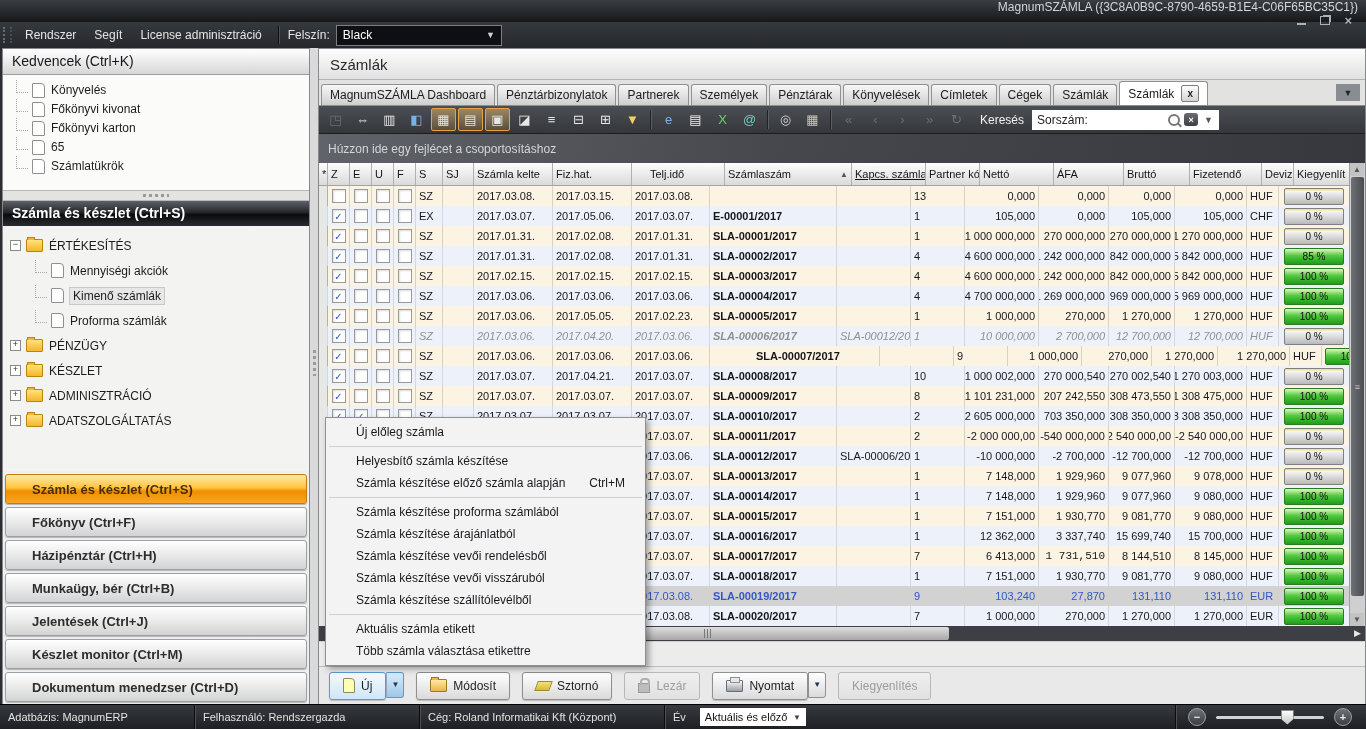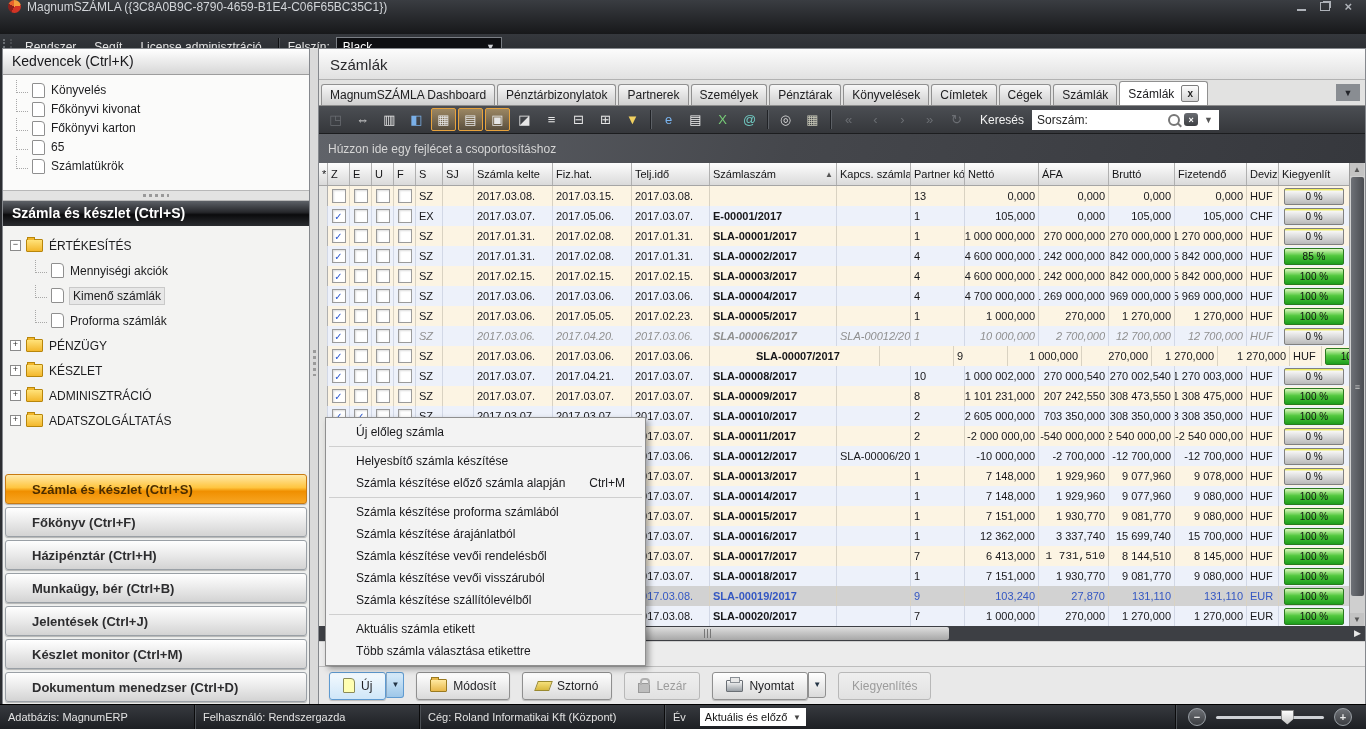--- a/index.html
+++ b/index.html
@@ -1,19 +1,19 @@
 <!DOCTYPE html>
 <html><head>
 <meta charset="utf-8">
 <style>
   html,body{margin:0;padding:0;width:1366px;height:729px;overflow:hidden;
     font-family:"Liberation Sans","DejaVu Sans",sans-serif;background:#26282c;position:relative;}
   
-  .titlebar{height:34px;background:linear-gradient(#3a3d42,#17181a);display:flex;align-items:flex-start;
-    padding:0 8px;color:#d2d5d9;font-size:12px;}
+  .titlebar{height:22px;background:linear-gradient(#3a3d42,#17181a);display:flex;align-items:flex-end;
+    padding:0 8px;color:#d2d5d9;font-size:12px;flex-direction:column;}
   .logo{width:13px;height:13px;border-radius:50%;margin-right:6px;
     background:conic-gradient(#f5a03c 0 22%,#d33425 22% 58%,#8d1f1b 58% 82%,#e8632c 82% 100%);}
   .win-btns{margin-left:auto;display:flex;gap:14px;align-items:center;padding-right:6px;}
   .wbtn{color:#aeb2b8;font-size:13px;font-weight:bold;line-height:1;cursor:default;}
   .wbtn .bar{display:inline-block;width:9px;height:2px;background:#aeb2b8;}
   .wbtn .box{display:inline-block;width:8px;height:7px;border:1px solid #aeb2b8;box-shadow:2px -2px 0 -1px #aeb2b8;}
   
   .menubar{height:26px;background:linear-gradient(#35383d,#26282c);display:flex;align-items:center;
     color:#e4e4e4;font-size:12px;border-bottom:1px solid #0c0c0d;}
   .grip{width:5px;height:16px;margin:0 4px 0 3px;border-left:2px dotted #6a6e73;border-right:2px dotted #4a4d52;}
@@ -378,23 +378,23 @@
       <div class="grid-header" id="grid-header">
           <div class="gh-cell" style="width: 9px;">*</div>
           <div class="gh-cell" style="width: 22px;">Z</div>
           <div class="gh-cell" style="width: 22px;">E</div>
           <div class="gh-cell" style="width: 22px;">U</div>
           <div class="gh-cell" style="width: 22px;">F</div>
           <div class="gh-cell" style="width: 27px;">S</div>
           <div class="gh-cell" style="width: 31px;">SJ</div>
           <div class="gh-cell" style="width: 79px;">Számla kelte</div>
           <div class="gh-cell" style="width: 79px;">Fiz.hat.</div>
-          <div class="gh-cell" style="width: 78px;">Telj.idő</div>
+          <div class="gh-cell" style="width: 78px; margin-left: 15px;">Telj.idő</div>
           <div class="gh-cell" style="width: 127px;">Számlaszám<span class="sort">▲</span></div>
-          <div class="gh-cell" style="width: 74px;">Kapcs. számla</div>
+          <div class="gh-cell" style="width: 74px; text-decoration: underline;">Kapcs. számla</div>
           <div class="gh-cell" style="width: 54px;">Partner kód</div>
           <div class="gh-cell" style="width: 74px;">Nettó</div>
           <div class="gh-cell" style="width: 70px;">ÁFA</div>
           <div class="gh-cell" style="width: 66px;">Bruttó</div>
           <div class="gh-cell" style="width: 72px;">Fizetendő</div>
           <div class="gh-cell" style="width: 32px;">Deviz</div>
           <div class="gh-cell" style="width: 74px; flex: 1 1 74px;">Kiegyenlít</div>
         </div>
       <div class="grid-body" id="grid-body">
           <div class="grid-row">

